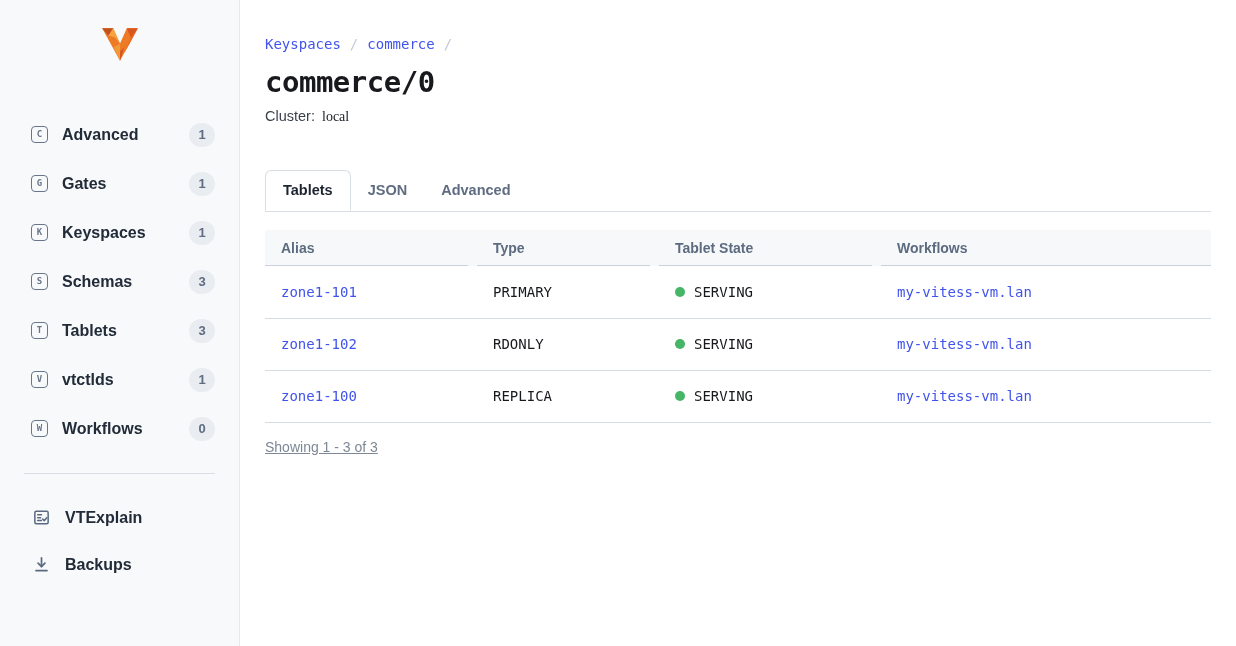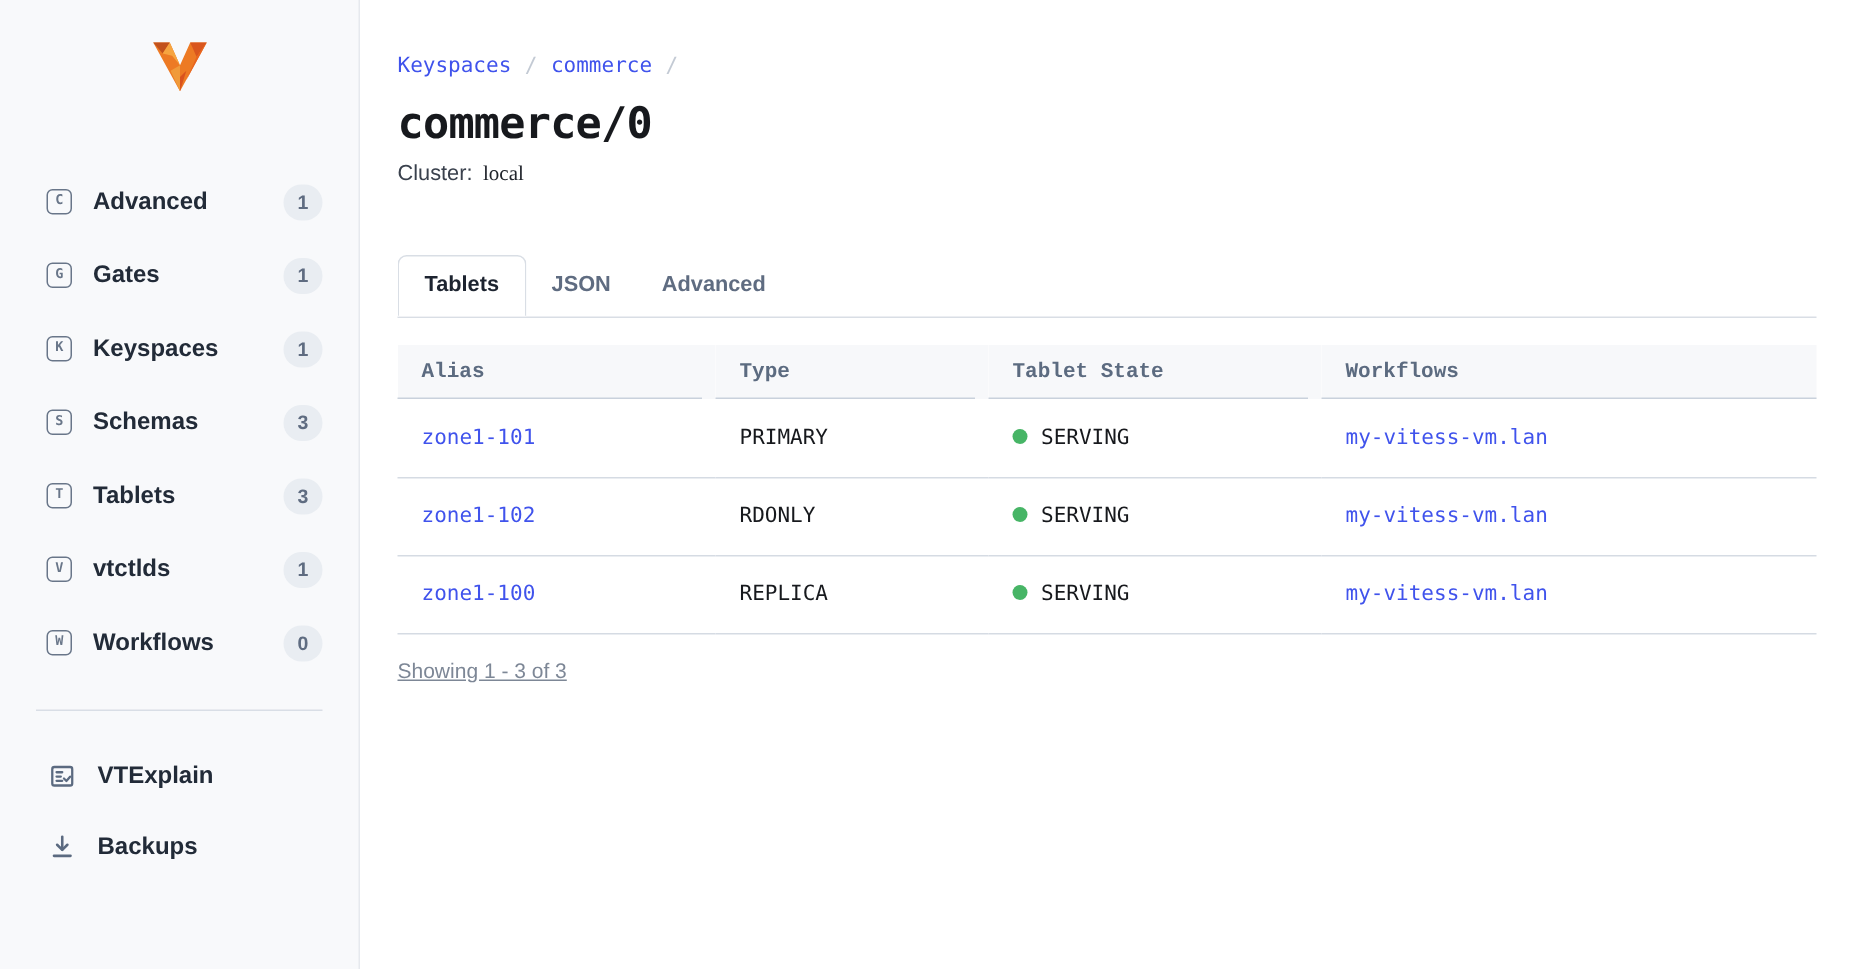--- a/index.html
+++ b/index.html
@@ -77,21 +77,21 @@
     border:1px solid #d9dee5; border-bottom:1px solid #ffffff;
     border-radius:6px 6px 0 0; margin-bottom:-1px; line-height:39px;
   }
 
   table.data-table {
     width:946px; border-collapse:collapse; margin-top:18px;
     font-family:"DejaVu Sans Mono","Liberation Mono",monospace; font-size:14px;
   }
   .data-table th {
     background:#f7f8fa; height:36px; padding:0 16px; text-align:left;
-    font-family:Liberation Mono, monospace;
+    font-family:Liberation Sans, sans-serif;
     font-size:14px; font-weight:700; color:#5c6b80; position:relative;
   }
   .data-table th::after {
     content:""; position:absolute; left:0; right:9px; bottom:0;
     height:1px; background:#c9d1dc;
   }
   .data-table th:last-child::after { right:0; }
   .data-table td {
     height:52px; padding:0 16px; border-bottom:1px solid #d5dbe3; color:#17191d;
   }

